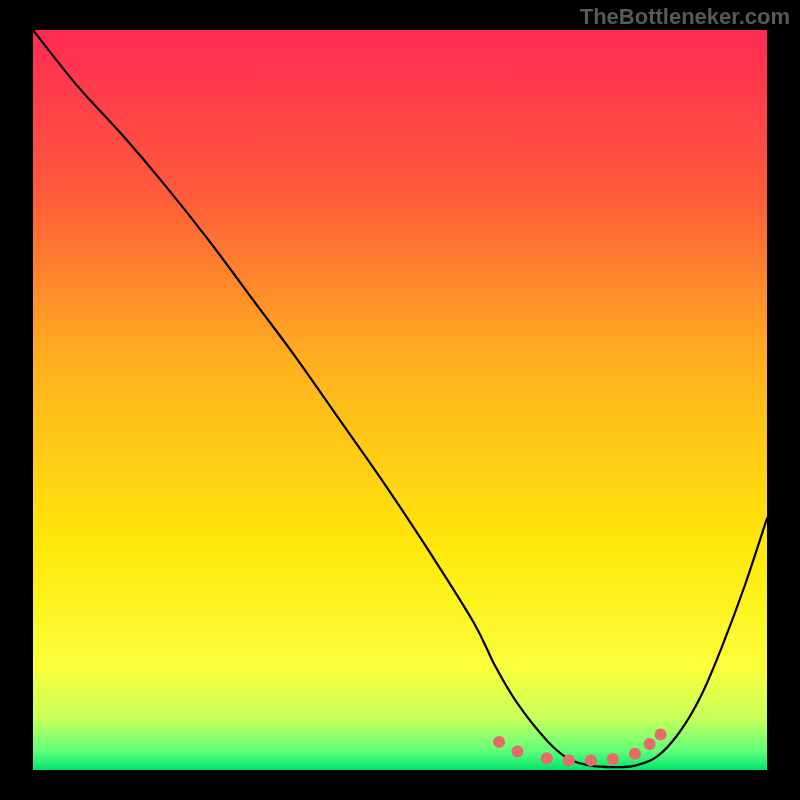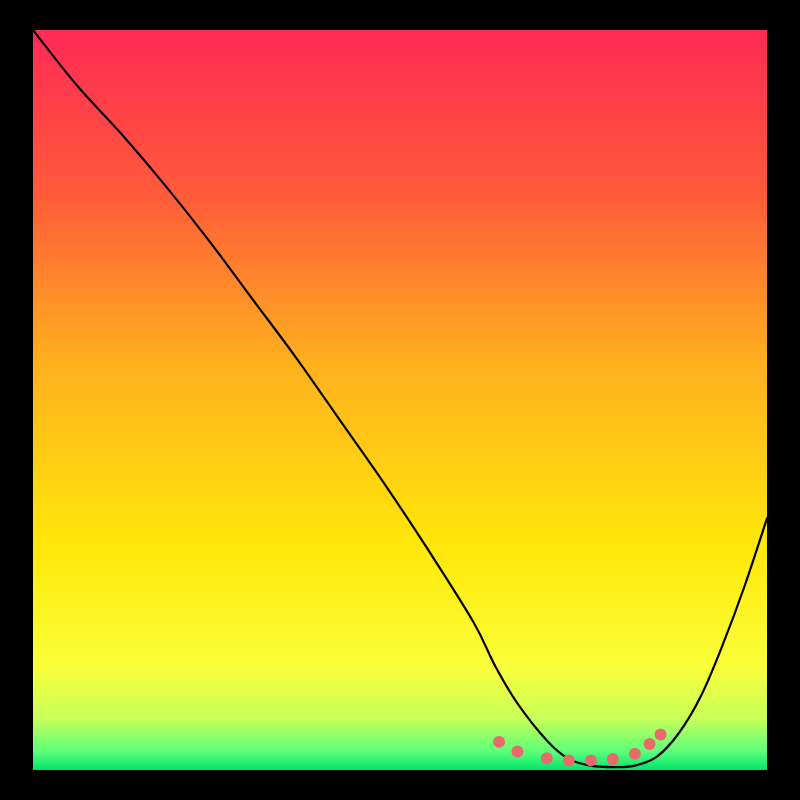--- a/index.html
+++ b/index.html
@@ -29,20 +29,21 @@
   svg {
     position: absolute;
     top: 0;
     left: 0;
   }
 </style>
 </head>
 <body>
 
 <div class="frame">
+  <div class="watermark">TheBottleneker.com</div>
   <svg id="chart-svg" width="800" height="800">
       <defs>
         <linearGradient id="bg-grad" x1="0" y1="0" x2="0" y2="1">
           <stop offset="0%" stop-color="#ff2a55"></stop>
           <stop offset="22%" stop-color="#ff5a3a"></stop>
           <stop offset="45%" stop-color="#ffb01f"></stop>
           <stop offset="70%" stop-color="#ffe80a"></stop>
           <stop offset="86%" stop-color="#fbff3a"></stop>
           <stop offset="93%" stop-color="#c8ff5a"></stop>
           <stop offset="97.5%" stop-color="#5dff7a"></stop>

